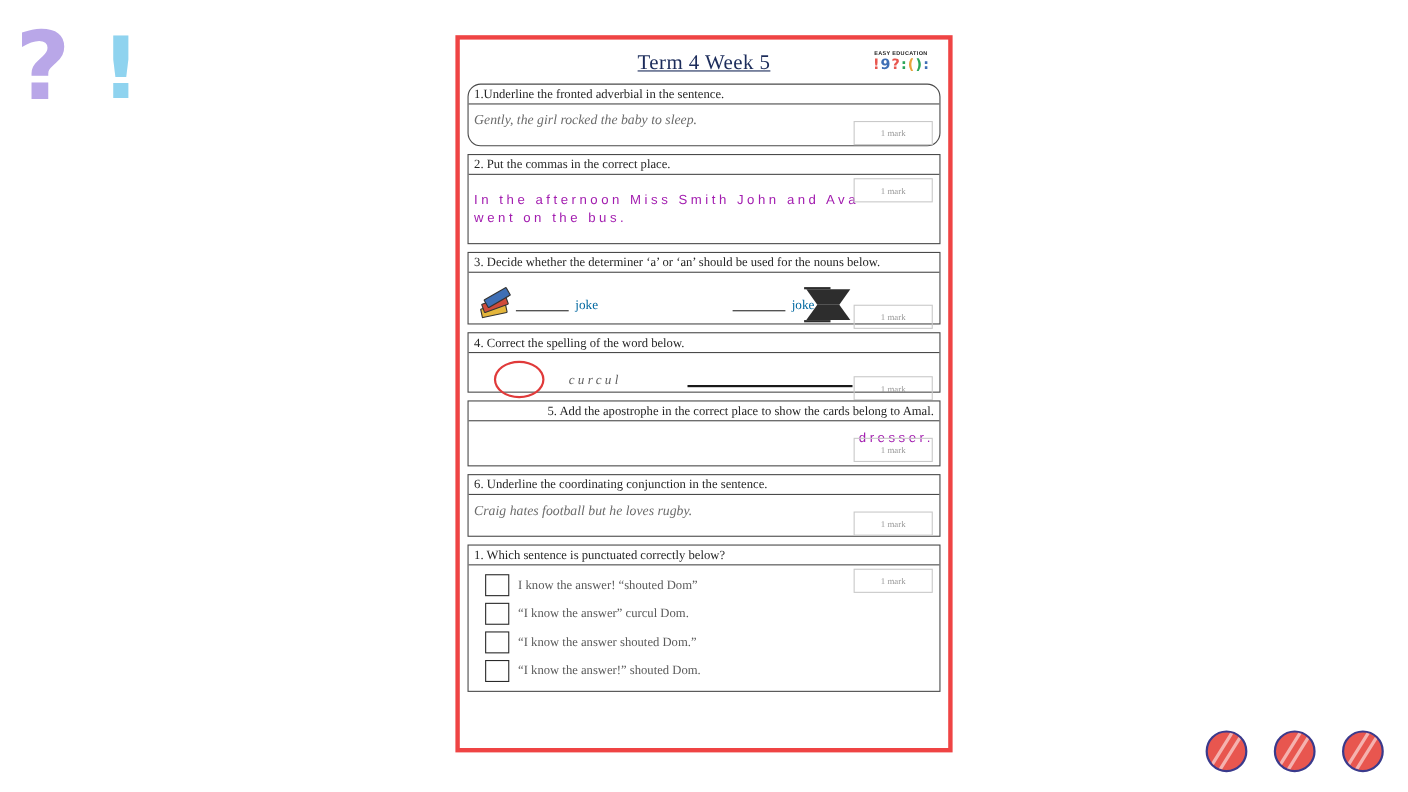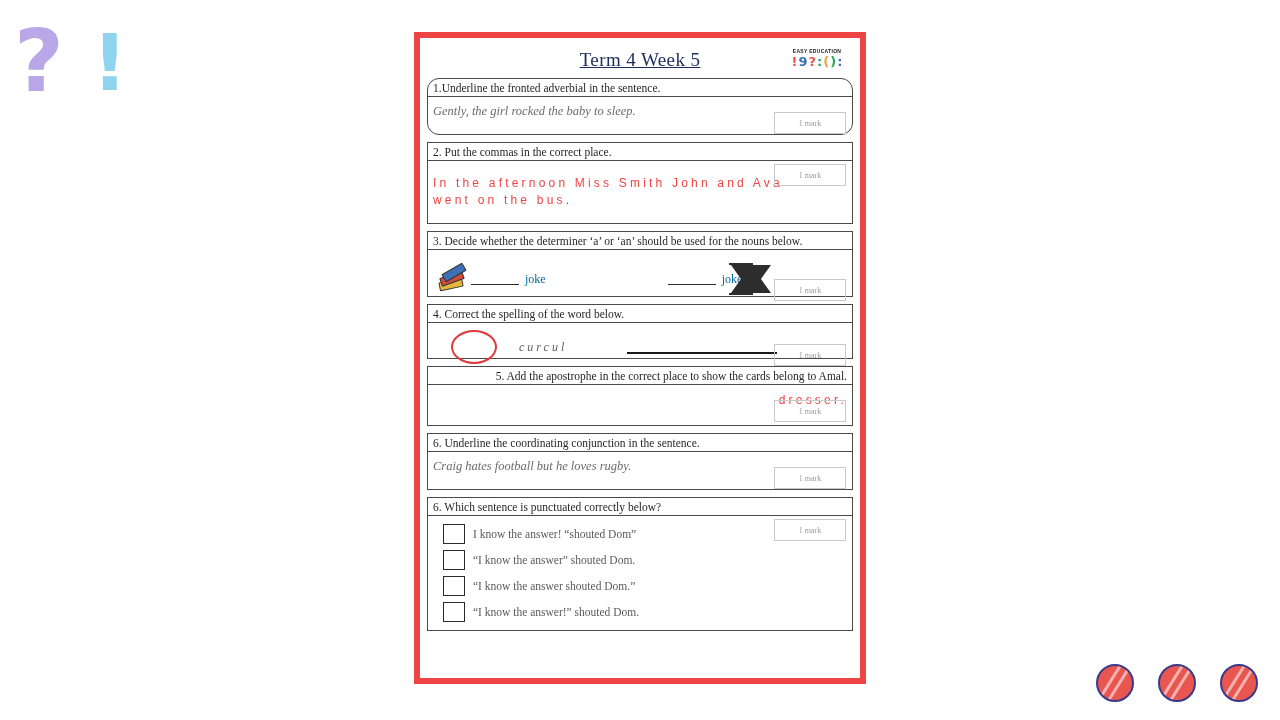--- a/index.html
+++ b/index.html
@@ -82,21 +82,21 @@
   }
 
   
   .sheet {
     position: absolute;
     left: 414px;
     top: 32px;
     width: 452px;
     height: 652px;
     background: #ffffff;
-    border: 6px solid #ef4444;
+    border: 4px solid #ef4444;
     box-sizing: border-box;
     padding: 8px 7px 10px 7px;
   }
 
   .sheet-header {
     position: relative;
     height: 32px;
   }
   .sheet-title {
     text-align: center;
@@ -156,21 +156,21 @@
   }
   .answer-line {
     font-family: "Liberation Serif", serif;
     font-size: 12.5px;
     color: #6b6b6b;
     font-style: italic;
   }
   .spaced {
     letter-spacing: 3.2px;
     font-size: 12px;
-    color: #ef4444;
+    color: #a21caf;
     line-height: 17px;
   }
 
   .mark-box {
     position: absolute;
     width: 72px;
     height: 22px;
     border: 1px solid #c9c9c9;
     box-sizing: border-box;
     color: #9a9a9a;
@@ -399,29 +399,29 @@
 
     <div class="q-box" id="q6">
       <div class="q-text">6. Underline the coordinating conjunction in the sentence.</div>
       <div class="q-body">
         <div class="answer-line">Craig hates football but he loves rugby.</div>
         <div class="mark-box mark-bottom">1 mark</div>
       </div>
     </div>
 
     <div class="q-box" id="q7">
-      <div class="q-text">6. Which sentence is punctuated correctly below?</div>
+      <div class="q-text">1. Which sentence is punctuated correctly below?</div>
       <div class="q-body">
         <div class="option-row">
           <span class="checkbox"></span>
           <span class="option-text">I know the answer! “shouted Dom”</span>
         </div>
         <div class="option-row">
           <span class="checkbox"></span>
-          <span class="option-text">“I know the answer” shouted Dom.</span>
+          <span class="option-text">“I know the answer” curcul Dom.</span>
         </div>
         <div class="option-row">
           <span class="checkbox"></span>
           <span class="option-text">“I know the answer shouted Dom.”</span>
         </div>
         <div class="option-row">
           <span class="checkbox"></span>
           <span class="option-text">“I know the answer!” shouted Dom.</span>
         </div>
         <div class="mark-box mark-top">1 mark</div>

